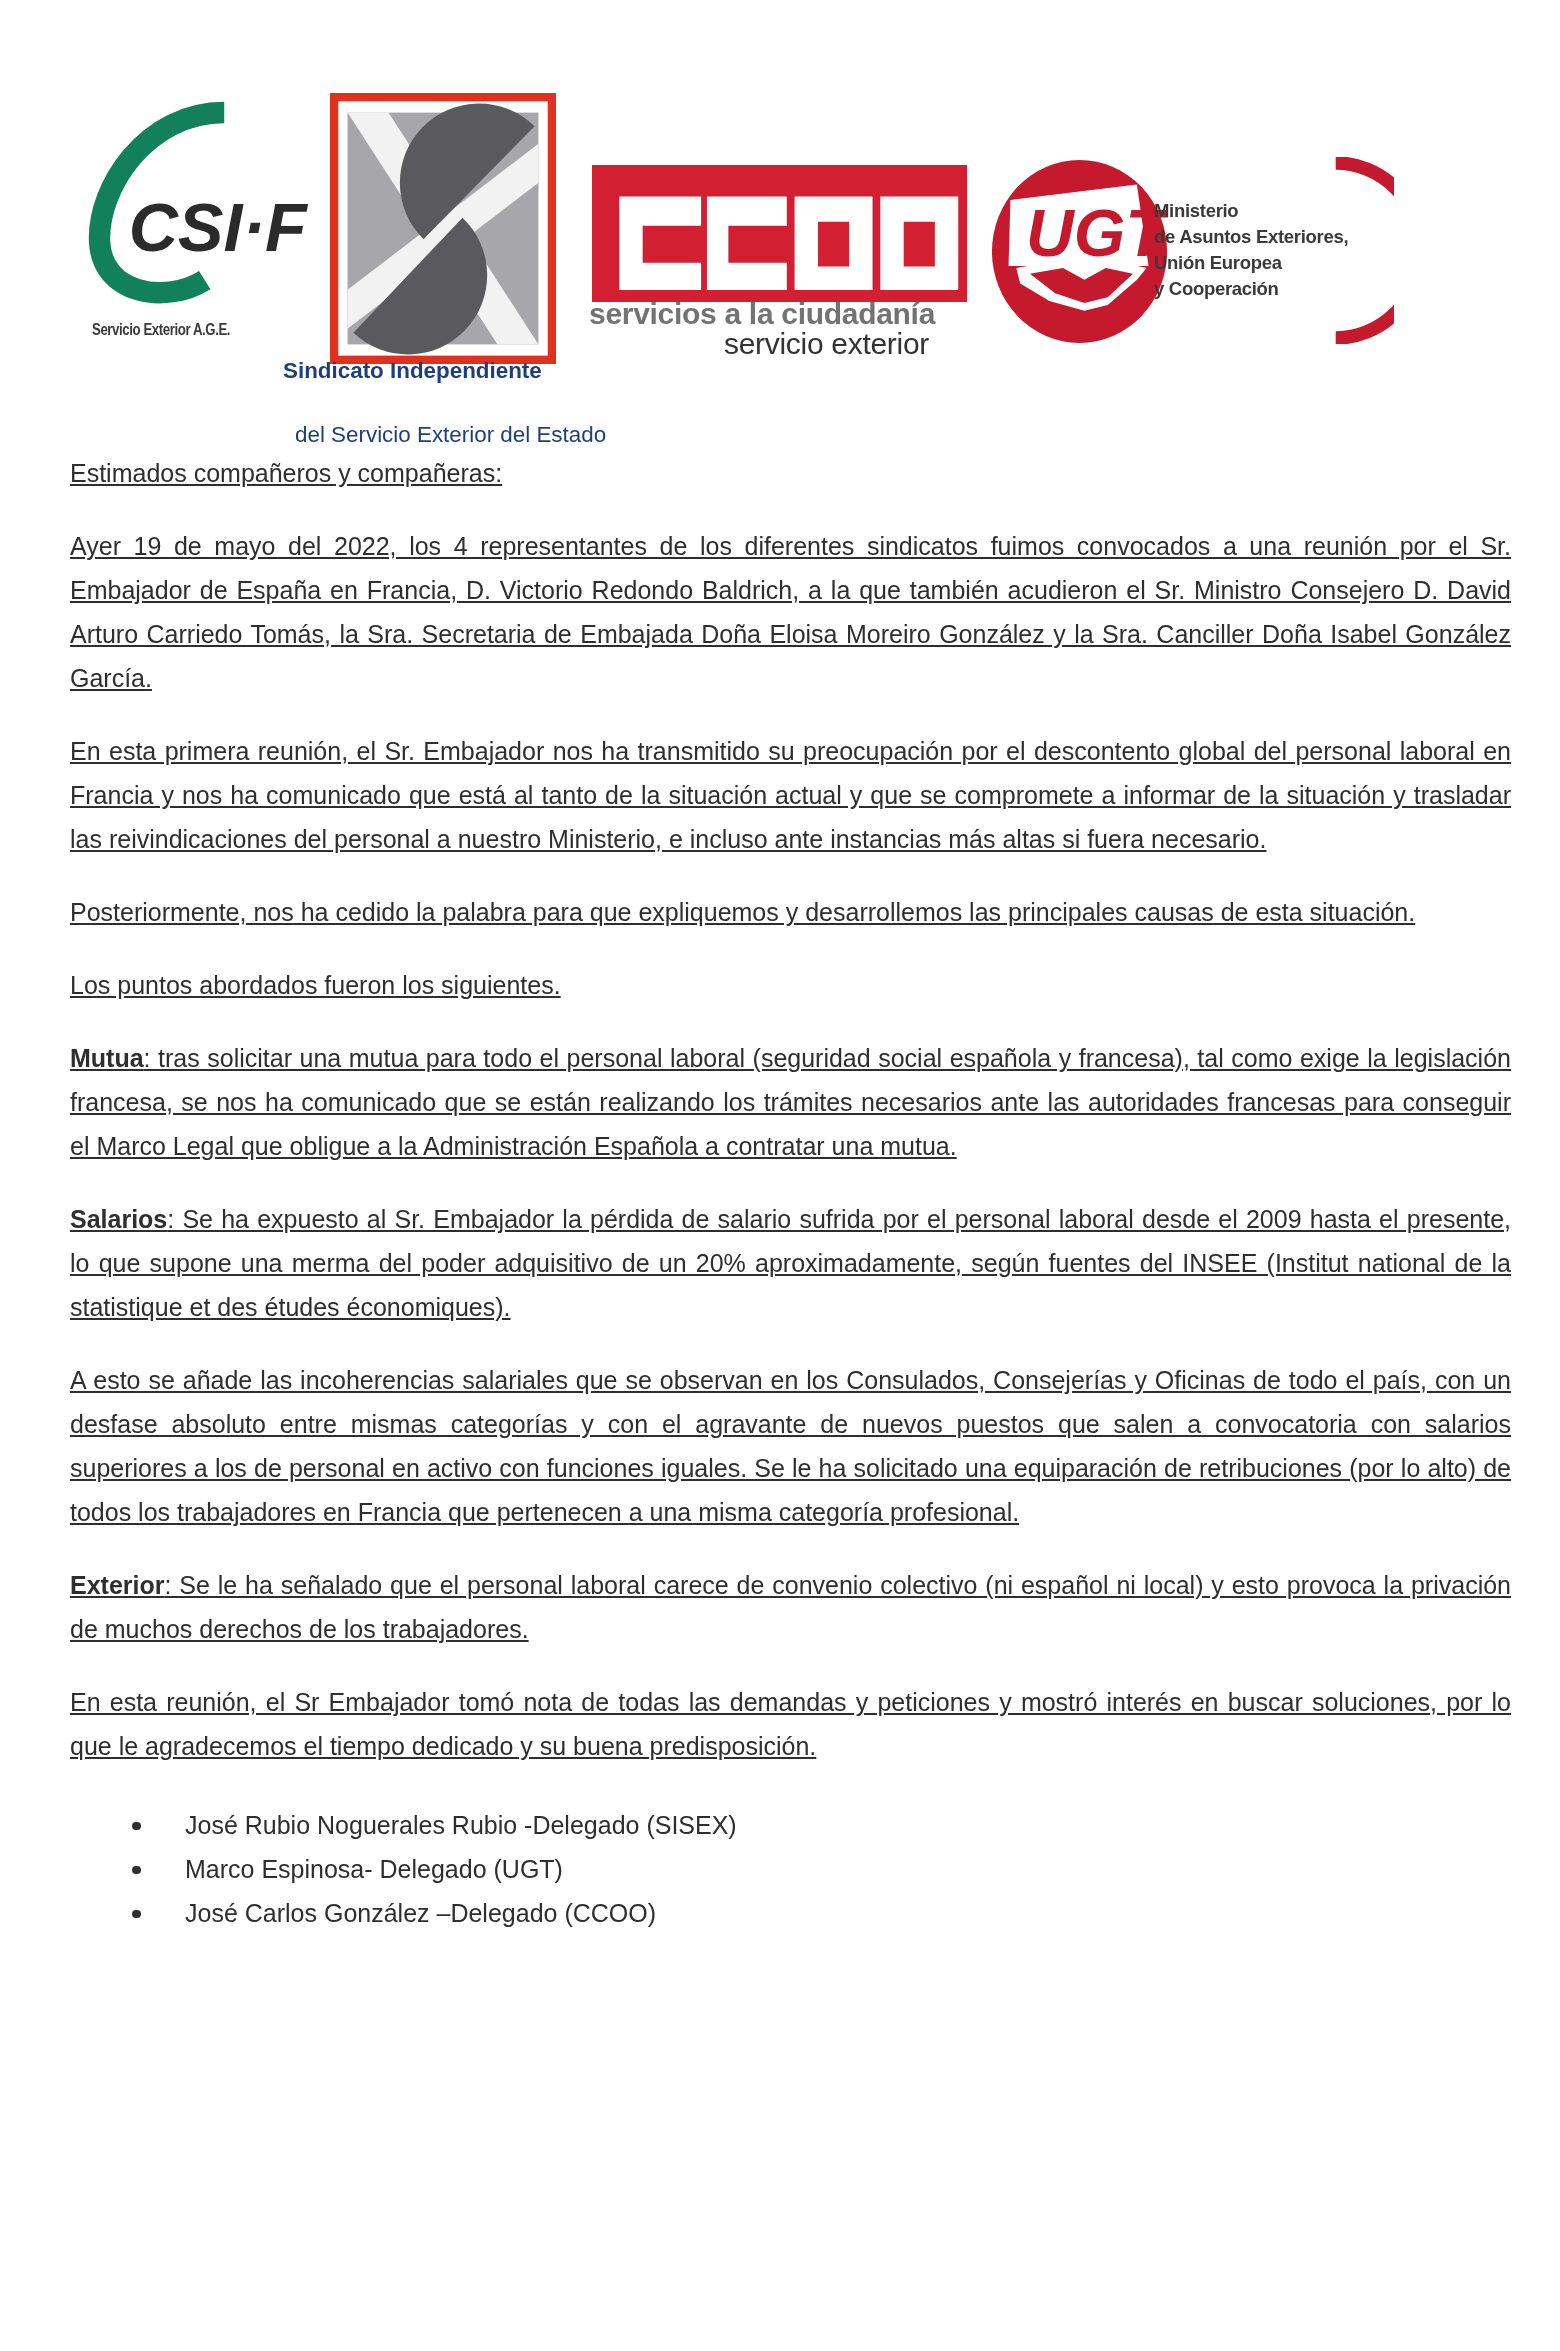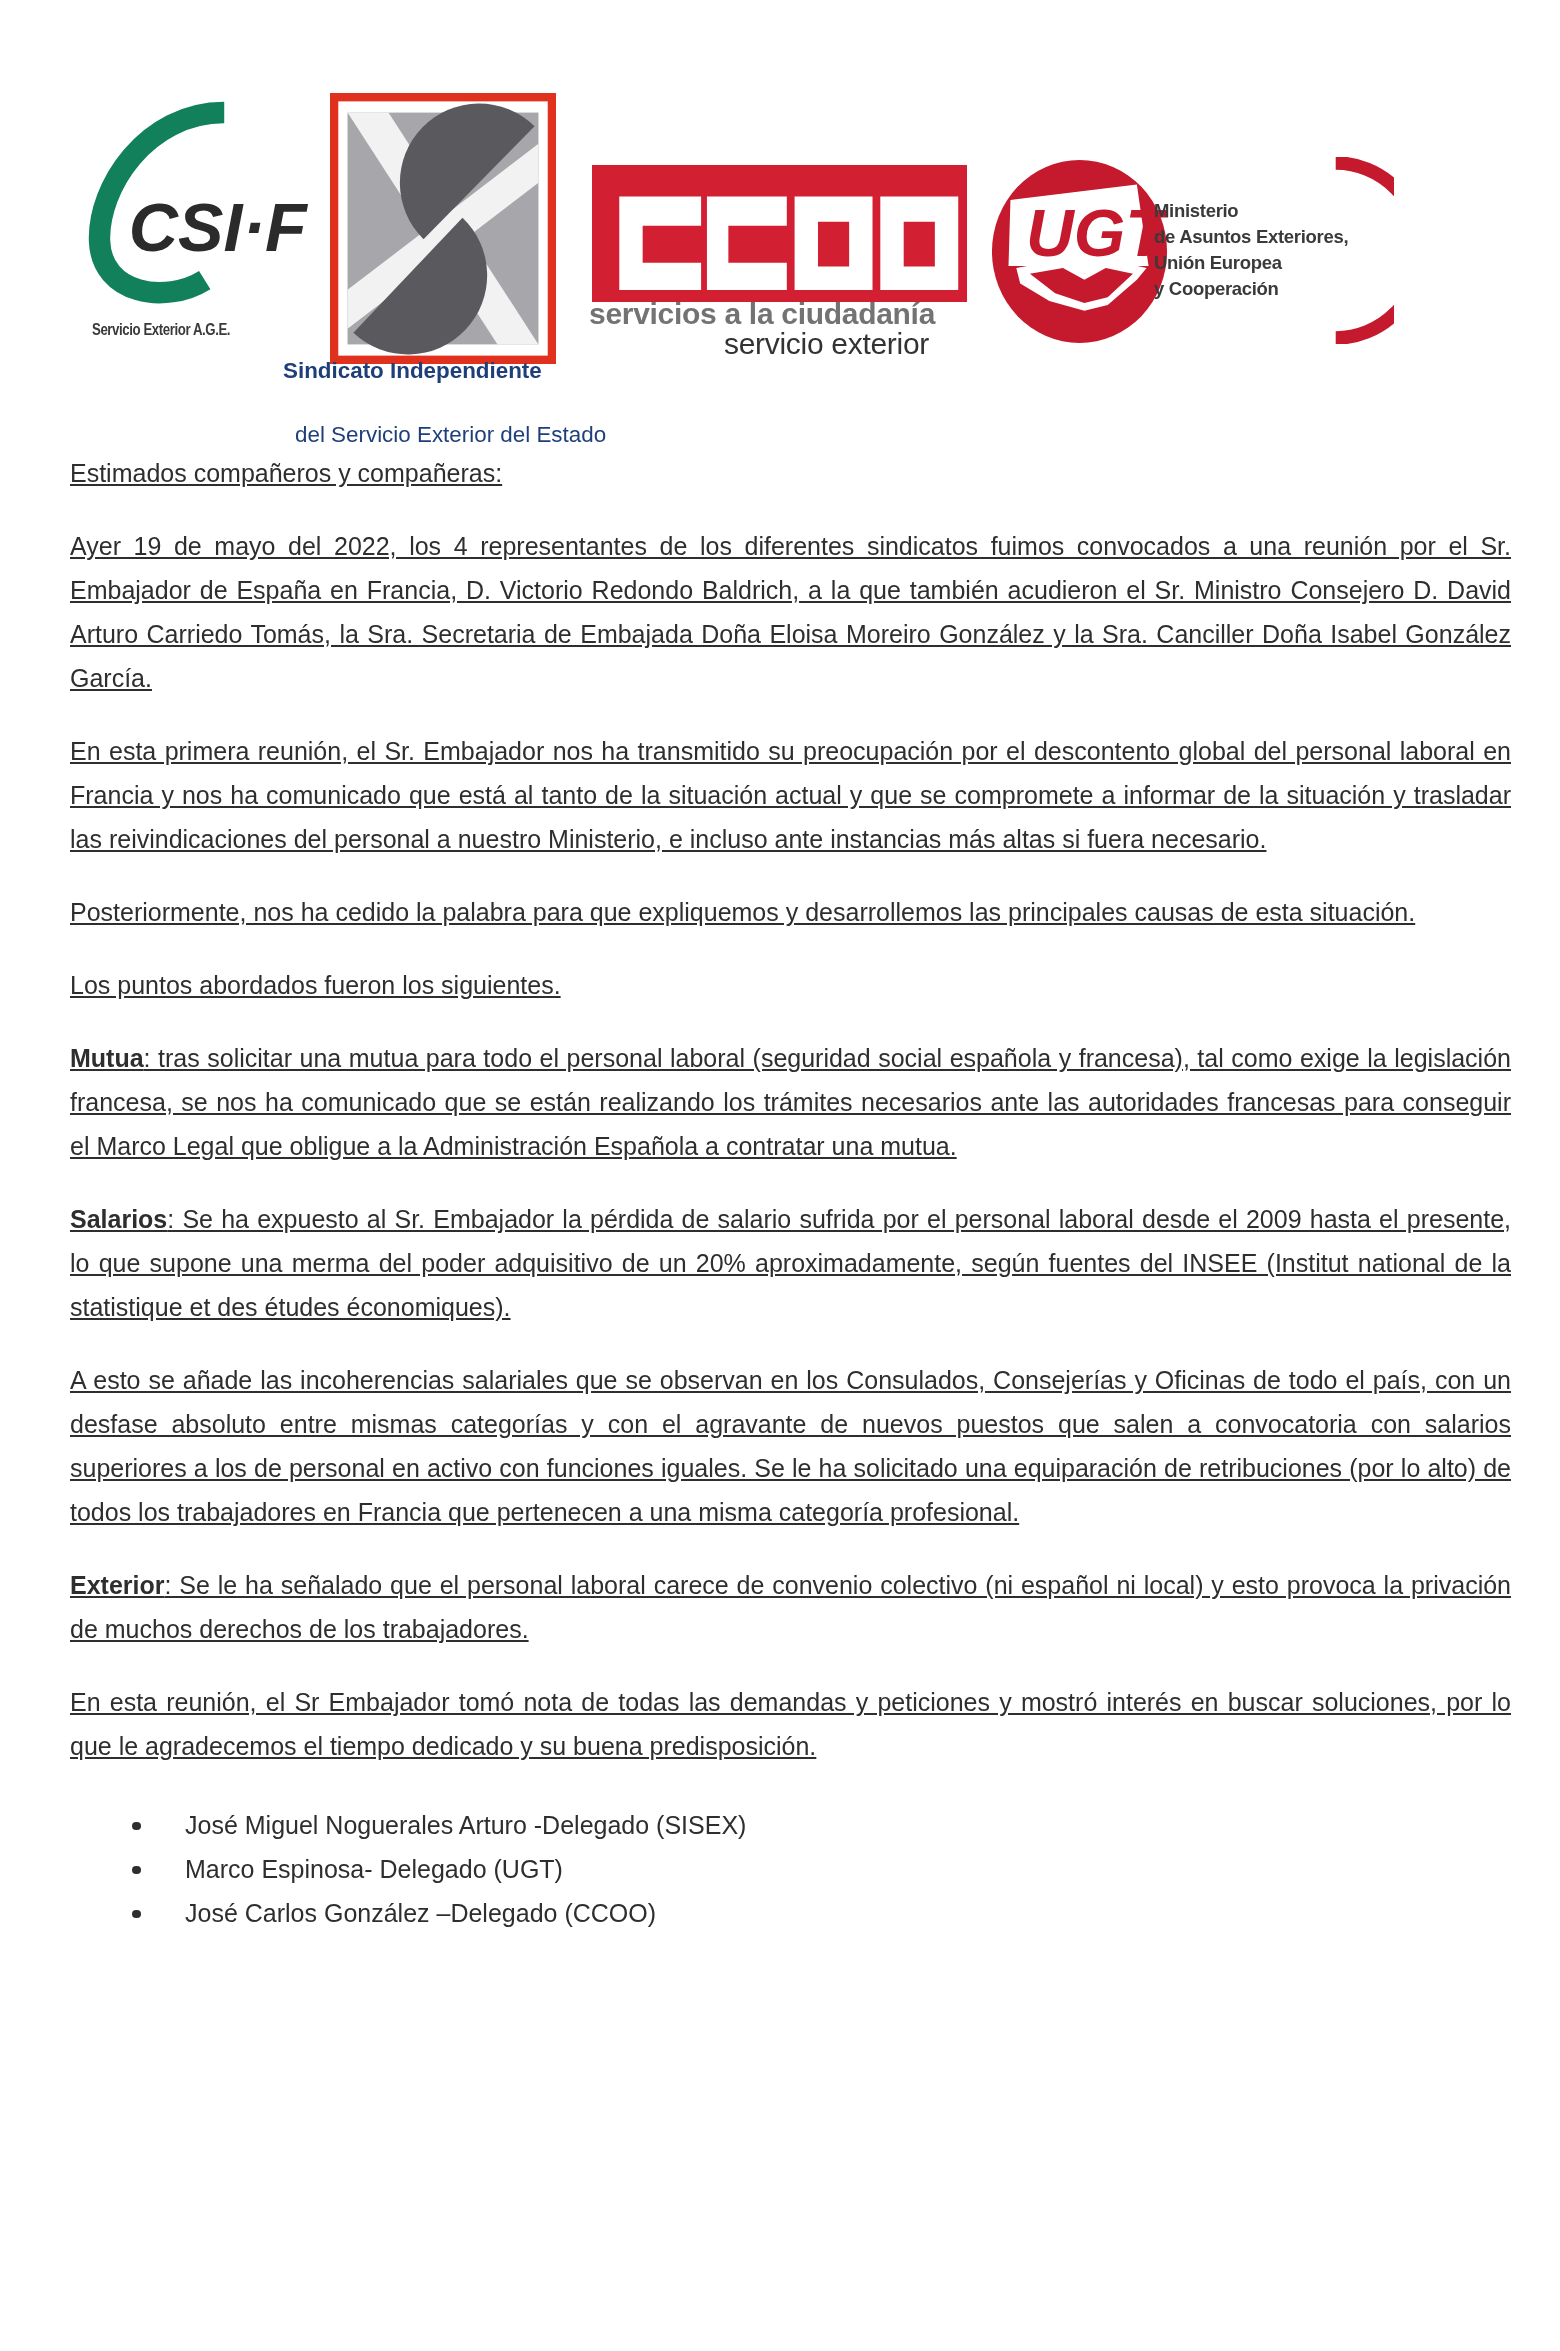--- a/index.html
+++ b/index.html
@@ -126,18 +126,18 @@
   <p>A esto se añade las incoherencias salariales que se observan en los Consulados, Consejerías y Oficinas de todo el país, con un desfase absoluto entre mismas categorías y con el agravante de nuevos puestos que salen a convocatoria con salarios superiores a los de personal en activo con funciones iguales. Se le ha solicitado una equiparación de retribuciones (por lo alto) de todos los trabajadores en Francia que pertenecen a una misma categoría profesional.</p>
   <div class="gap"></div>
 
   <p><span class="lead">Exterior</span><span>: Se le ha señalado que el personal laboral carece de convenio colectivo (ni español ni local) y esto provoca la privación de muchos derechos de los trabajadores.</span></p>
   <div class="gap"></div>
 
   <p>En esta reunión, el Sr Embajador tomó nota de todas las demandas y peticiones y mostró interés en buscar soluciones, por lo que le agradecemos el tiempo dedicado y su buena predisposición.</p>
   <div class="gap" style="height:35px"></div>
 
   <ul class="signers">
-    <li><span class="bullet"></span><span>José Miguel Noguerales Arturo -Delegado (SISEX)</span></li>
+    <li><span class="bullet"></span><span>José Rubio Noguerales Rubio -Delegado (SISEX)</span></li>
     <li><span class="bullet"></span><span>Marco Espinosa- Delegado (UGT)</span></li>
     <li><span class="bullet"></span><span>José Carlos González –Delegado (CCOO)</span></li>
   </ul>
 </div>
 
 
 </body></html>

